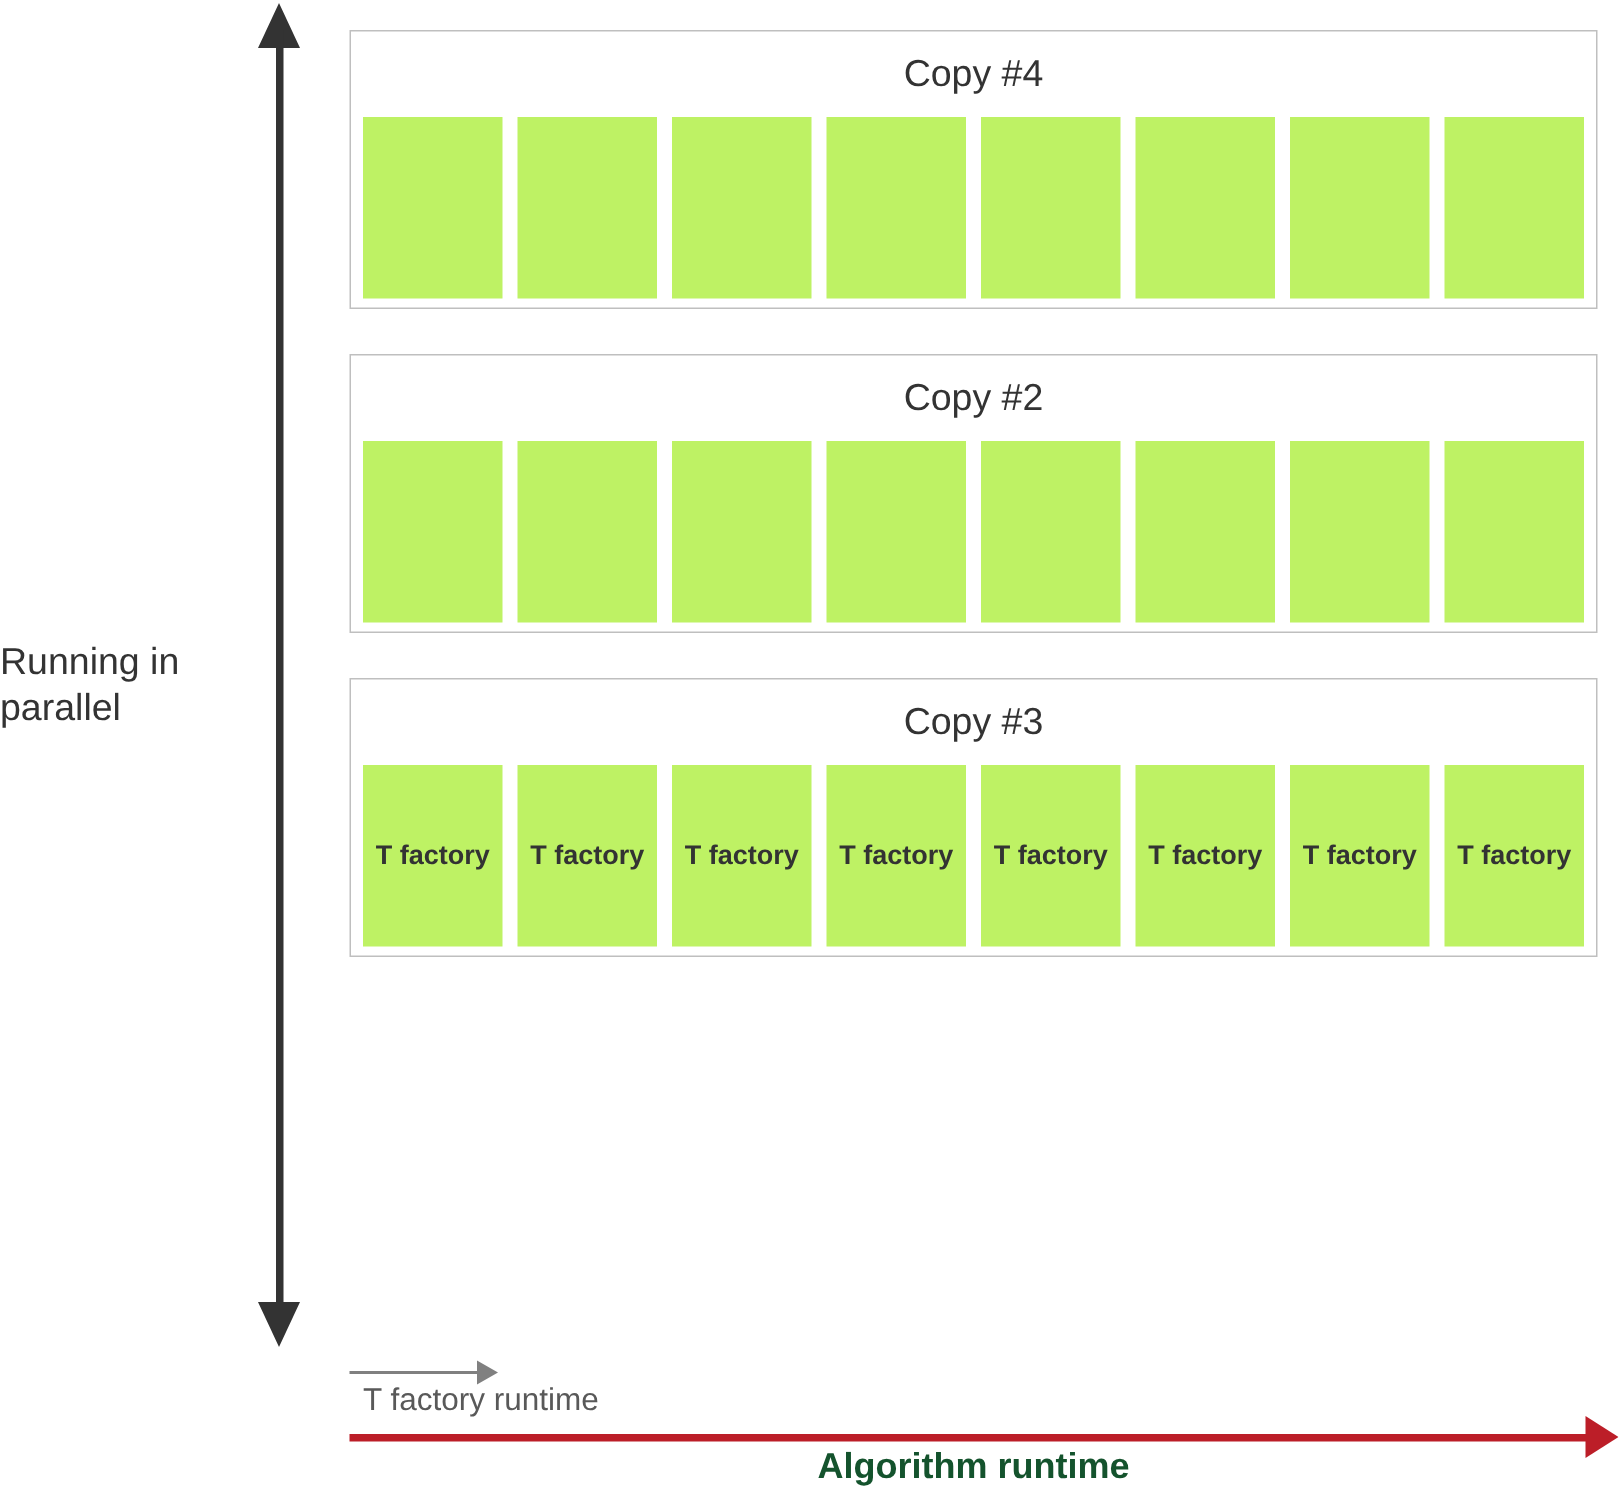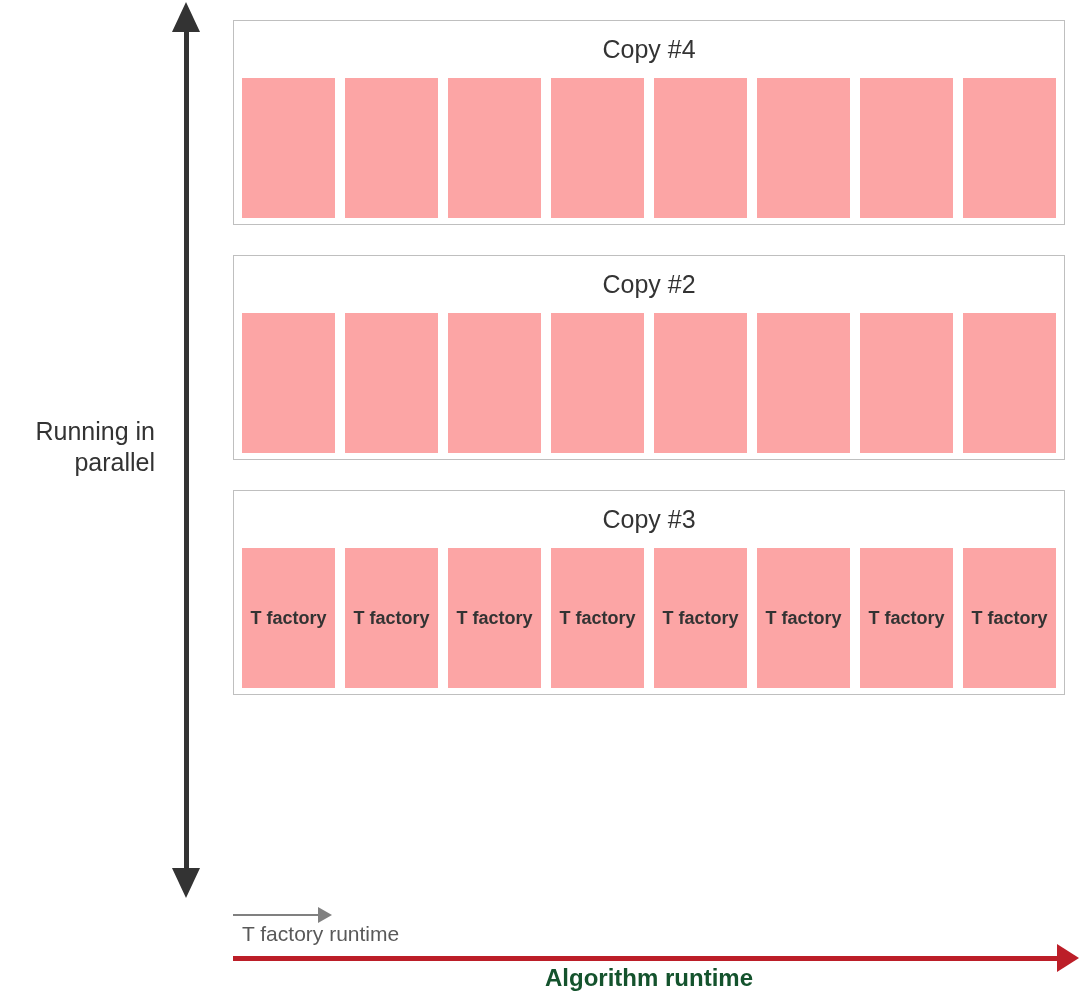--- a/index.html
+++ b/index.html
@@ -38,23 +38,22 @@
     top: 868px;
     width: 0;
     height: 0;
     border-left: 14px solid transparent;
     border-right: 14px solid transparent;
     border-top: 30px solid #333333;
   }
   .v-label {
     position: absolute;
     left: 0;
-    top: 416px;
+    top: 426px;
     width: 155px;
-    text-align: right;
     font-size: 25px;
     color: #333;
     line-height: 1.25;
   }
   
   .copies {
     position: absolute;
     left: 233px;
     right: 14px;
     top: 20px;
@@ -73,22 +72,22 @@
     color: #333;
     padding: 14px 0 14px;
   }
   .blocks {
     display: flex;
     gap: 10px;
     padding: 0 8px 0 8px;
   }
   .block {
     flex: 1 1 0;
-    height: 140px;
-    background: #fca5a5;
+    height: 121px;
+    background: #bef264;
     display: flex;
     align-items: center;
     justify-content: center;
     text-align: center;
     font-size: 18px;
     font-weight: 600;
     color: #333;
     line-height: 1.15;
   }
   

